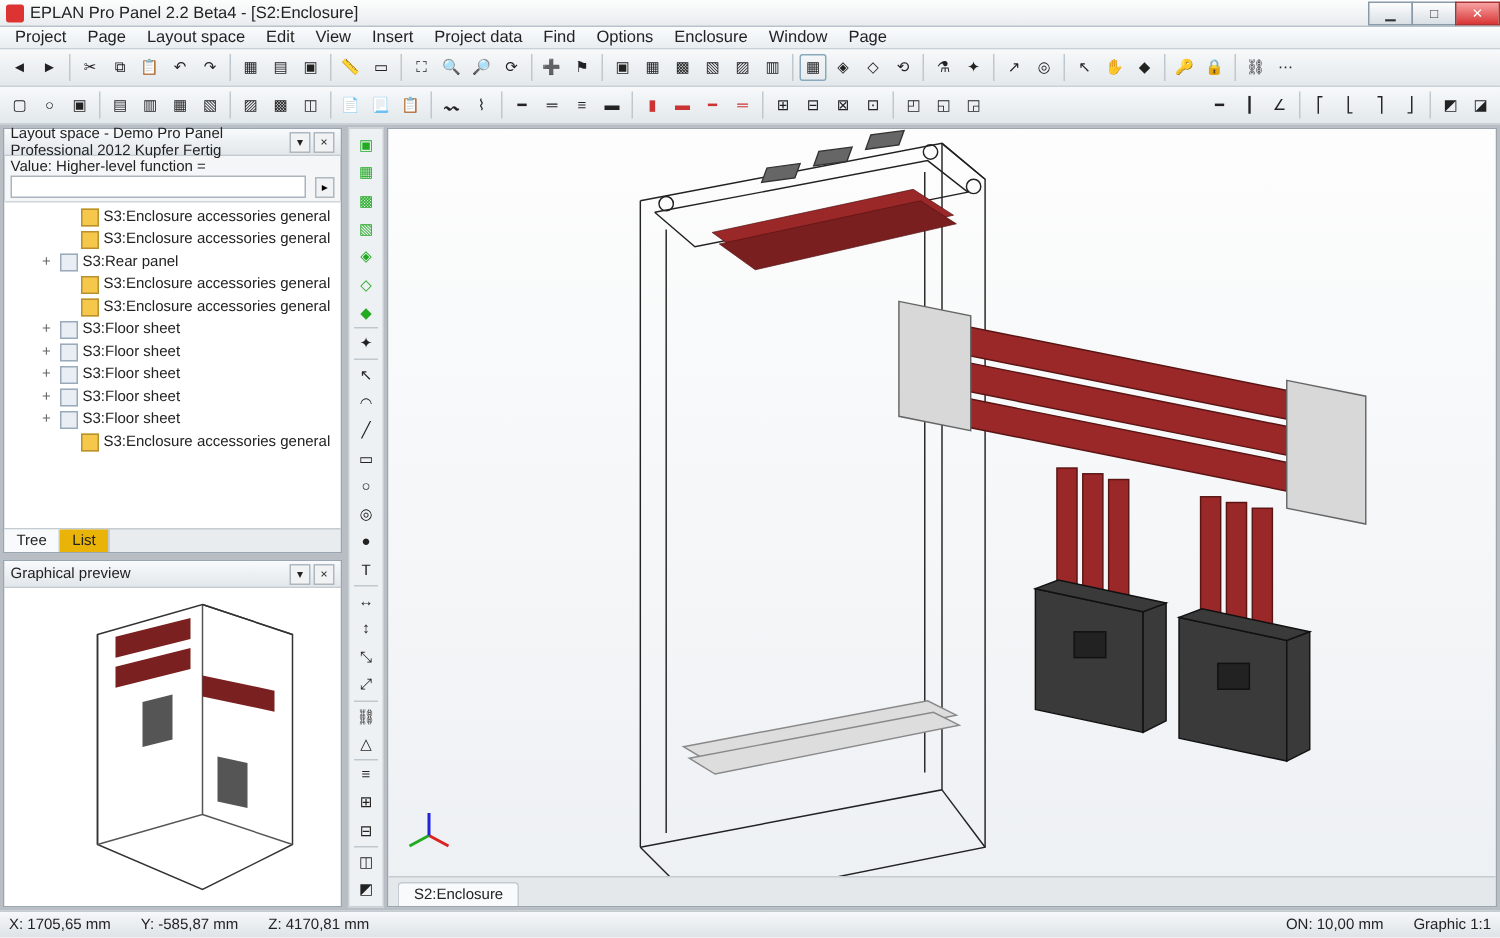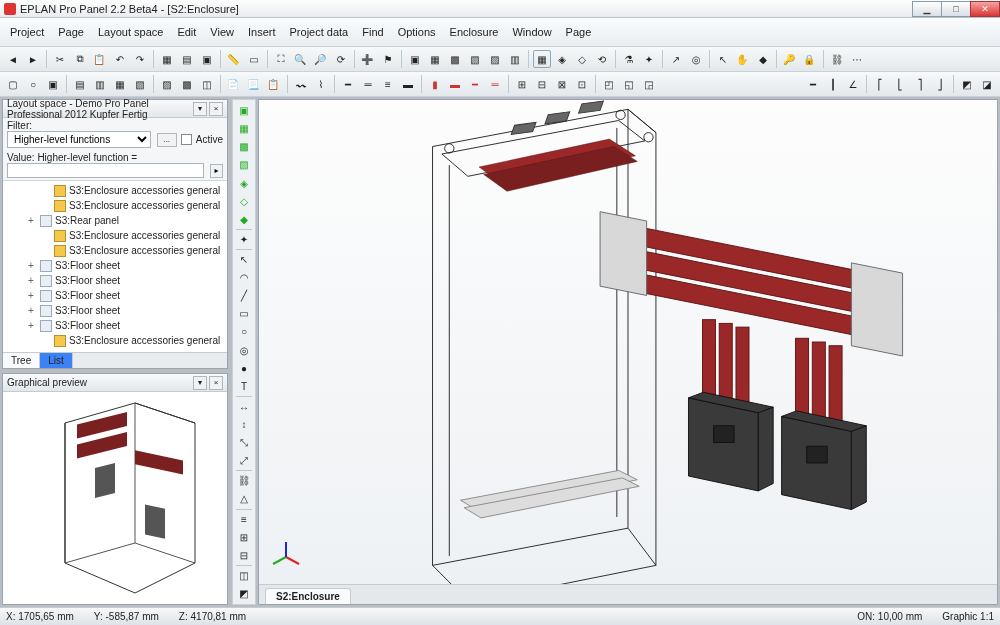--- a/index.html
+++ b/index.html
@@ -3,46 +3,46 @@
 <meta charset="utf-8">
 <style>
 * { box-sizing: border-box; margin: 0; padding: 0; font-family: "Segoe UI", Tahoma, sans-serif; }
 body { width: 1000px; height: 625px; overflow: hidden; background: #f0f0f0; font-size: 11px; color: #222; display:flex; flex-direction:column;}
 .titlebar { height: 18px; background: linear-gradient(#fdfdfd,#e9ecef); border-bottom:1px solid #b8c2cc; display:flex; align-items:center; justify-content:space-between; padding:0 0 0 4px;gap:28px;}
 .titlebar .left { display:flex; align-items:center; gap:4px; }
 .titlebar .appicon { width:12px; height:12px; background:#d33; border-radius:2px;}
 .winbtns { display:flex; }
 .winbtn { width:30px; height:16px; border:1px solid #8a9aa8; background:linear-gradient(#fdfdfd,#d9e0e6); margin-left:-1px; display:flex; align-items:center; justify-content:center; font-size:9px; color:#333;}
 .winbtn.close { background:linear-gradient(#f7a2a2,#d93636); color:#fff; border-color:#a33;}
-.menubar { height:29px; background:linear-gradient(#fafcfd,#e8edf1); border-bottom:1px solid #c9d0d6; display:flex; align-items:center; padding:0 4px; gap:2px;}
+.menubar { height:15px; background:linear-gradient(#fafcfd,#e8edf1); border-bottom:1px solid #c9d0d6; display:flex; align-items:center; padding:0 4px; gap:2px;}
 .menubar span { padding:1px 6px; cursor:default;}
 .toolrow { height:25px; background:linear-gradient(#f7f9fa,#e3e8ec); border-bottom:1px solid #c9d0d6; display:flex; align-items:center; padding:0 4px; gap:2px;}
 .tbtn { width:18px; height:18px; border:1px solid transparent; border-radius:2px; display:flex; align-items:center; justify-content:center; font-size:10px;}
 .sep { width:1px; height:18px; background:#c0c8cf; margin:0 2px;}
 .mainarea { flex:1; display:flex; min-height:0; background:#b8bec4;}
 .leftcol { width:230px; display:flex; flex-direction:column;}
 .panel { background:#f4f6f8; border:1px solid #9aa5af; margin:2px; display:flex; flex-direction:column;}
 .panel-title { height:18px; background:linear-gradient(#f8fafc,#e2e7eb); border-bottom:1px solid #c4ccd2; padding:0 4px; display:flex; align-items:center; justify-content:space-between; font-size:10px;}
 .ptbtn { width:14px; height:14px; border:1px solid #b0b8bf; background:#f0f2f4; display:flex; align-items:center; justify-content:center; font-size:8px; margin-left:2px;}
 .filterrow { padding:2px 4px; font-size:10px;}
 .filterrow select, .filterrow input { width:100%; font-size:10px; border:1px solid #abb4bc; padding:1px 2px; background:#fff;}
 .filterline { display:flex; align-items:center; gap:4px;}
 .tree { flex:1; overflow:auto; background:#fff; border-top:1px solid #d0d6db; padding:2px 0;}
 .tnode { display:flex; align-items:center; gap:3px; padding:0 2px; line-height:15px; font-size:10px; white-space:nowrap;}
 .tw { width:12px; text-align:center; color:#666;}
 .ticon { width:12px; height:12px; display:inline-block; }
 .ticon.box { background:#f5c84b; border:1px solid #b89030;}
 .ticon.sheet { background:#e8eef4; border:1px solid #9ab;}
 .tabs { display:flex; border-top:1px solid #c4ccd2; background:#e8ecef;}
 .tab { padding:2px 8px; font-size:10px; border-right:1px solid #c4ccd2; background:#f8fafc;}
-.tab.inactive { background:#3b82f6;}
+.tab.inactive { background:#eab308;}
 .preview { flex:1; background:#fff; display:flex; align-items:center; justify-content:center; position:relative;}
 .canvas { flex:1; display:flex; flex-direction:column; background:#fff; border:1px solid #9aa5af; margin:2px; position:relative;}
 .viewport { flex:1; background:linear-gradient(#fdfdfd,#eef1f4); position:relative; overflow:hidden;}
-.viewtabs { height:20px; background:#e4e8eb; border-top:1px solid #c4ccd2; display:flex; align-items:flex-end; padding-left:6px;font-weight:bold;}
+.viewtabs { height:20px; background:#e4e8eb; border-top:1px solid #c4ccd2; display:flex; align-items:flex-end; padding-left:6px;}
 .viewtab { padding:2px 10px; background:#f8fafc; border:1px solid #c4ccd2; border-bottom:none; font-size:10px; border-radius:3px 3px 0 0;}
 .sidetools { width:24px; background:#eef1f3; border:1px solid #c9d0d6; margin:2px 0 2px 2px; display:flex; flex-direction:column; align-items:center; padding:2px 0; gap:1px;}
 .statusbar { height:18px; background:linear-gradient(#f6f8fa,#dde3e8); border-top:1px solid #c4ccd2; display:flex; align-items:center; padding:0 6px; font-size:10px; gap:20px;}
 .statusbar .sp { flex:1; }
 .axis { position:absolute; left:10px; bottom:10px; width:34px; height:34px;}
 svg { display:block;}
 .chk { width:11px; height:11px; border:1px solid #888; display:inline-block; vertical-align:middle; background:#fff;}
 </style>
 </head>
 <body>
@@ -184,31 +184,20 @@
 <div class="mainarea">
 
   <div class="leftcol">
 
     <div class="panel" style="flex:1;min-height:0">
       <div class="panel-title">
         <span>Layout space - Demo Pro Panel Professional 2012 Kupfer Fertig</span>
         <div style="display:flex">
           <div class="ptbtn">▾</div>
           <div class="ptbtn">×</div>
-        </div>
-      </div>
-      <div class="filterrow">
-        <div>Filter:</div>
-        <div class="filterline">
-          <select style="flex:1">
-            <option>Higher-level functions</option>
-          </select>
-          <button class="ptbtn" style="width:20px">...</button>
-          <span class="chk"></span>
-          <span>Active</span>
         </div>
       </div>
       <div class="filterrow">
         <div>Value: Higher-level function =</div>
         <div class="filterline">
           <input value="" style="">
           <button class="ptbtn">▸</button>
         </div>
       </div>
       <div class="tree" id="tree">

